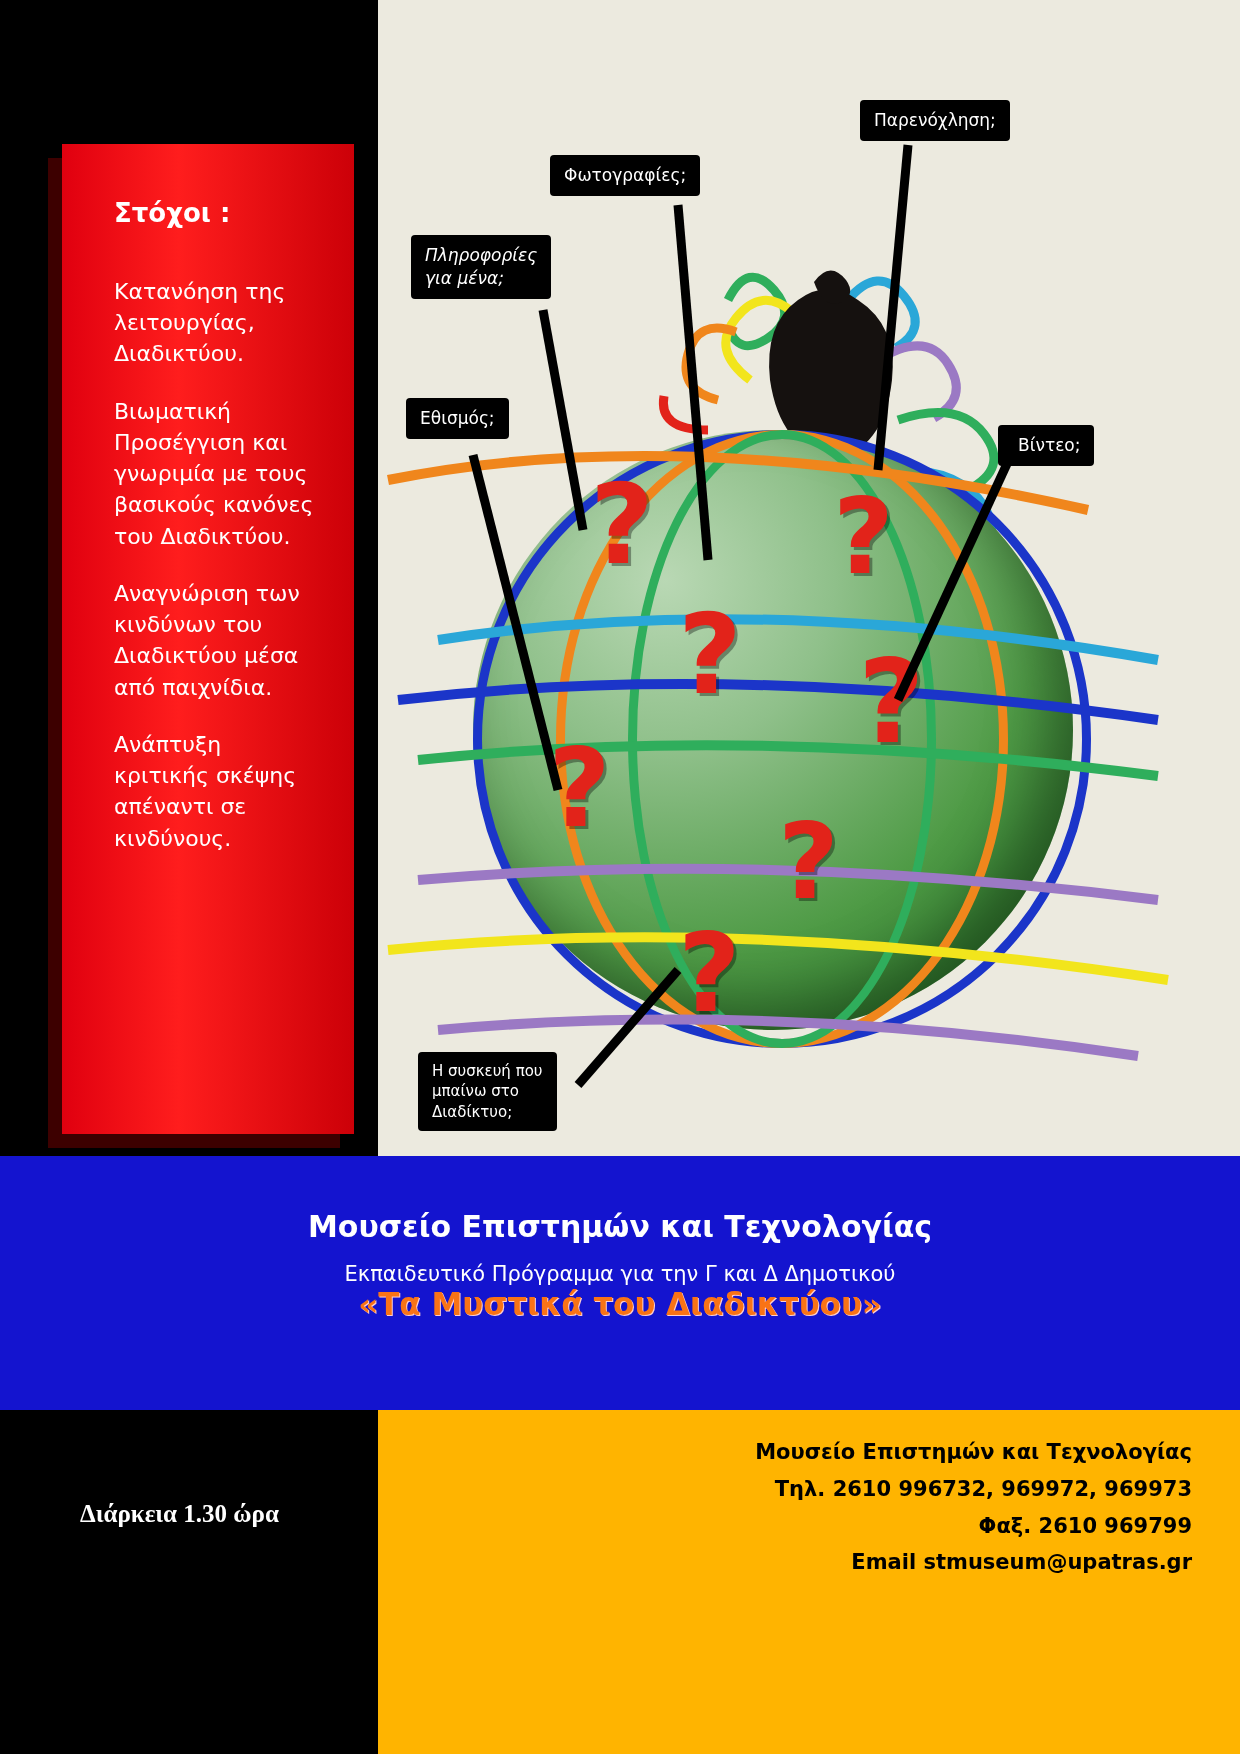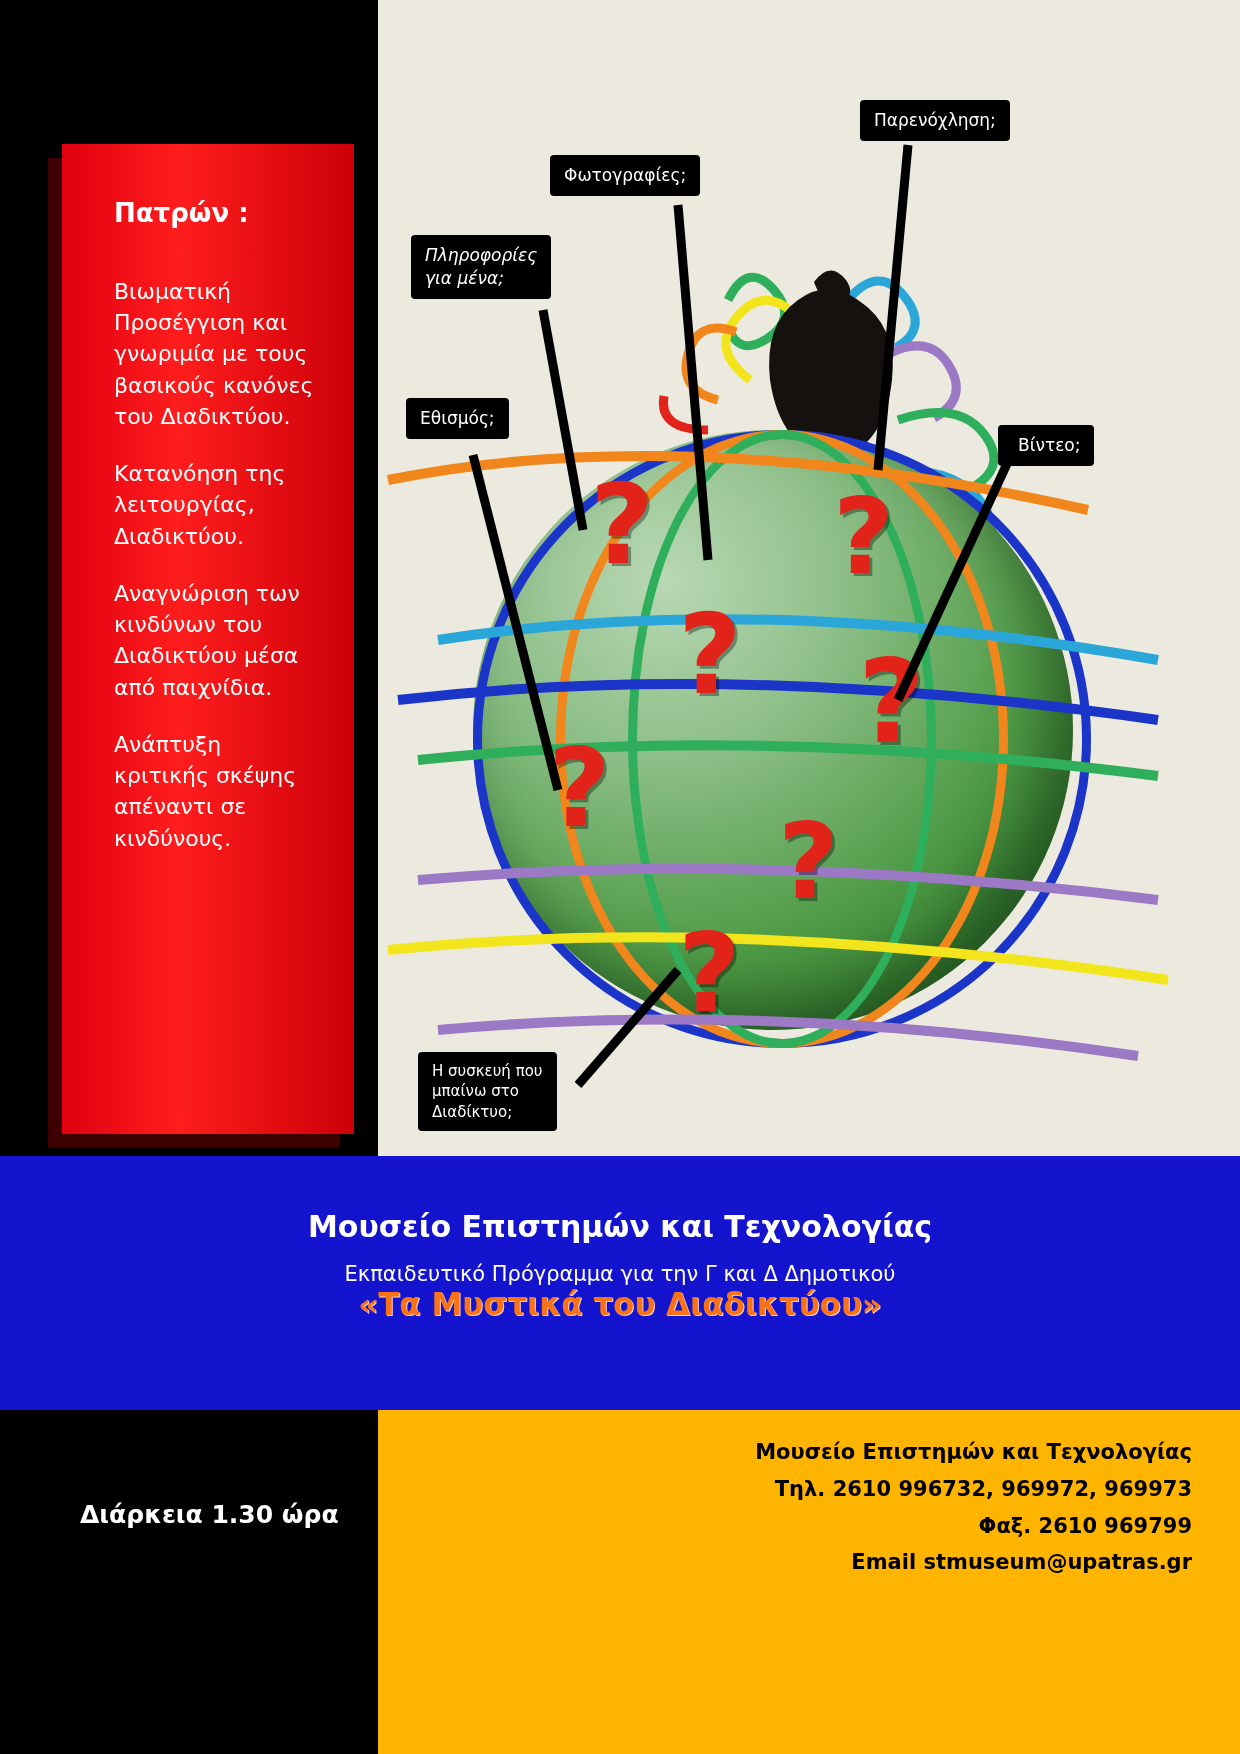--- a/index.html
+++ b/index.html
@@ -65,21 +65,21 @@
   .blue .t2{font-size:21px;margin-top:16px;}
   .blue .t3{
     font-size:31px;font-weight:bold;color:#f97316;
     text-shadow:1px 1px 0 #ffd0d0;
   }
 
   
   .bottom-left{
     position:absolute;left:0;top:1410px;width:378px;height:344px;background:#000;color:#fff;
   }
-  .bottom-left .dur{position:absolute;left:80px;top:90px;font-size:25px;font-weight:bold;}
+  .bottom-left .dur{position:absolute;left:80px;top:90px;font-size:25px;font-weight:bold;font-family:Liberation Serif, serif;}
   .bottom-right{
     position:absolute;left:378px;top:1410px;width:862px;height:344px;background:#ffb400;color:#000;
     box-sizing:border-box;padding:24px 48px 0 0;text-align:right;
   }
   .bottom-right div{font-size:21px;font-weight:bold;line-height:1.75;}
 
   
   .left-black{position:absolute;left:0;top:0;width:378px;height:1156px;background:#000;}
 </style>
 </head>
@@ -155,23 +155,23 @@
 για μένα;</div>
     <div class="bubble" style="left:28px;top:398px;">Εθισμός;</div>
     <div class="bubble" style="left:620px;top:425px;padding-left:20px;">Βίντεο;</div>
     <div class="bubble" style="left:40px;top:1052px;font-size:15px;">Η συσκευή που
 μπαίνω  στο
 Διαδίκτυο;</div>
   </div>
 
   <div class="goals-shadow"></div>
   <div class="goals">
-    <h2>Πατρών :</h2>
+    <h2>Στόχοι :</h2>
+    <p>Κατανόηση της λειτουργίας, Διαδικτύου.</p>
     <p>Βιωματική Προσέγγιση και γνωριμία με τους βασικούς κανόνες του Διαδικτύου.</p>
-    <p>Κατανόηση της λειτουργίας, Διαδικτύου.</p>
     <p>Αναγνώριση των  κινδύνων του Διαδικτύου μέσα από παιχνίδια.</p>
     <p>Ανάπτυξη κριτικής σκέψης απέναντι σε κινδύνους.</p>
   </div>
 
   <div class="blue">
     <div class="t1">
       <span>Μουσείο  Επιστημών και Τεχνολογίας</span><br>
     </div>
     <div class="t2">Εκπαιδευτικό Πρόγραμμα για την Γ και Δ Δημοτικού</div>
     <div class="t3">«Τα Μυστικά του Διαδικτύου»</div>

